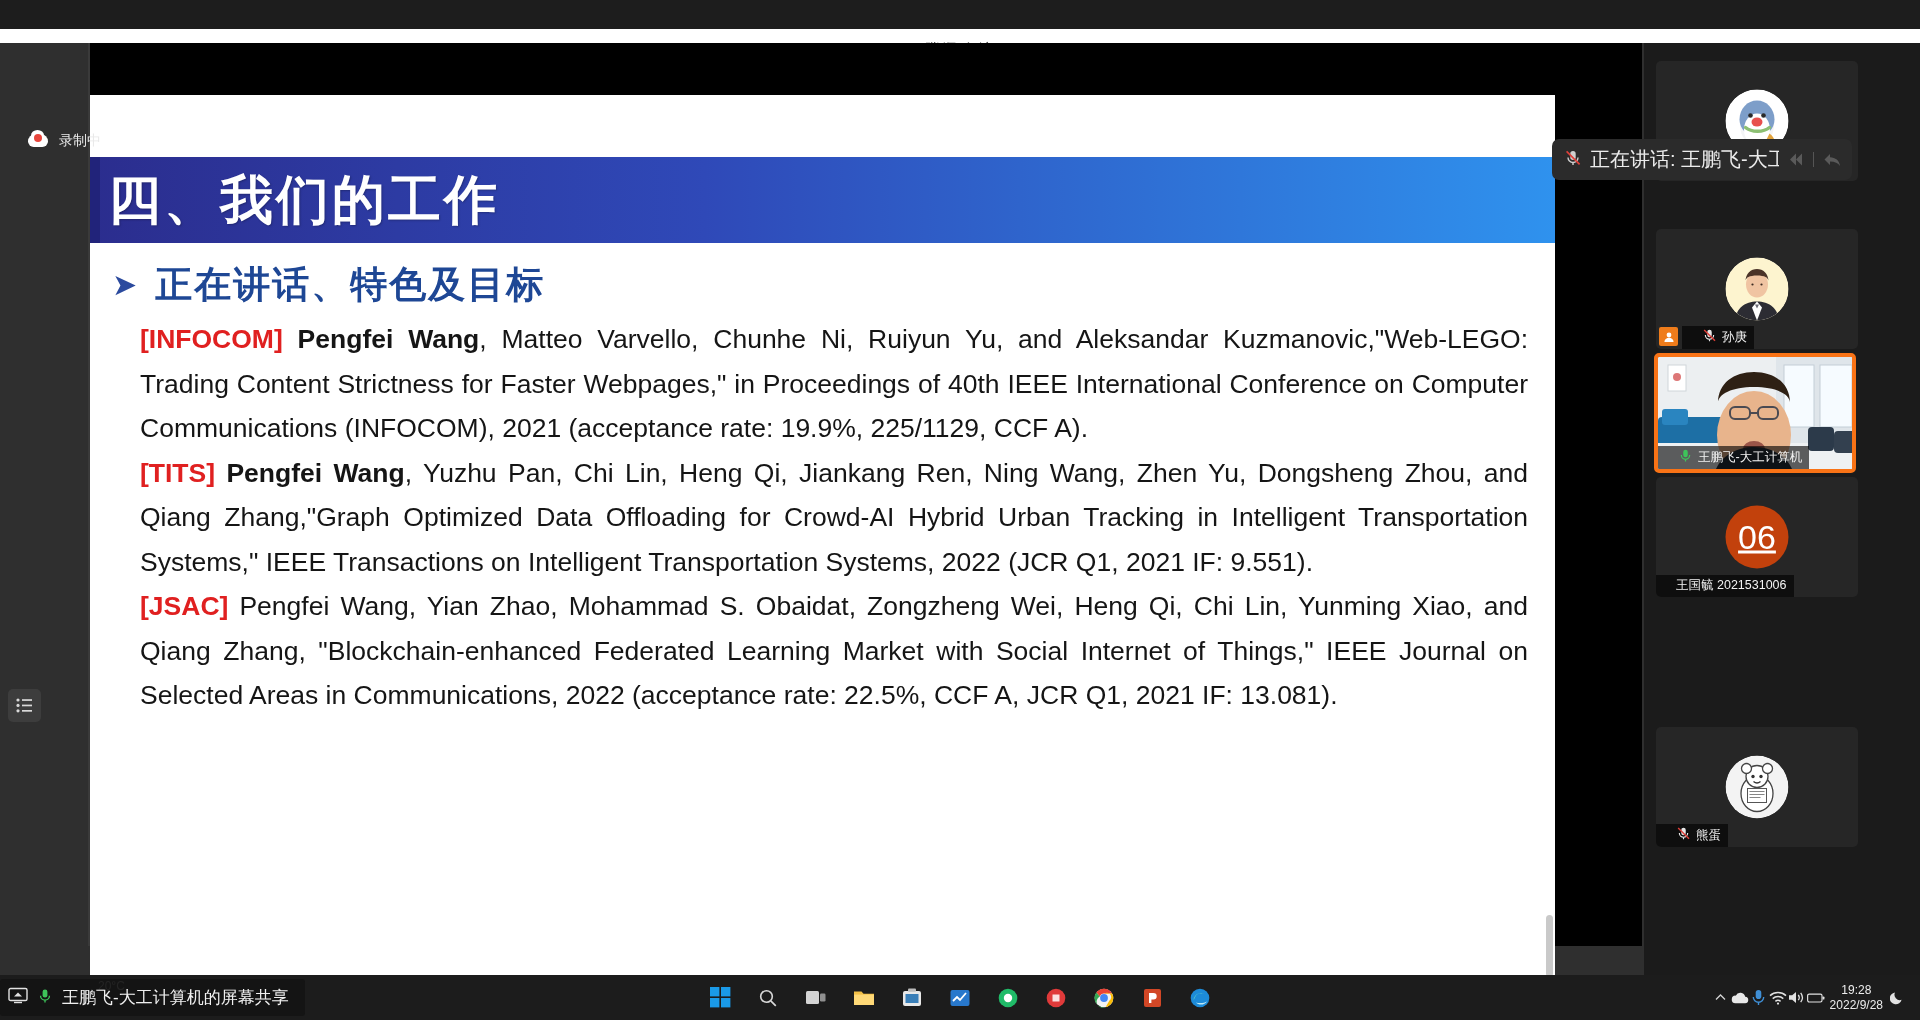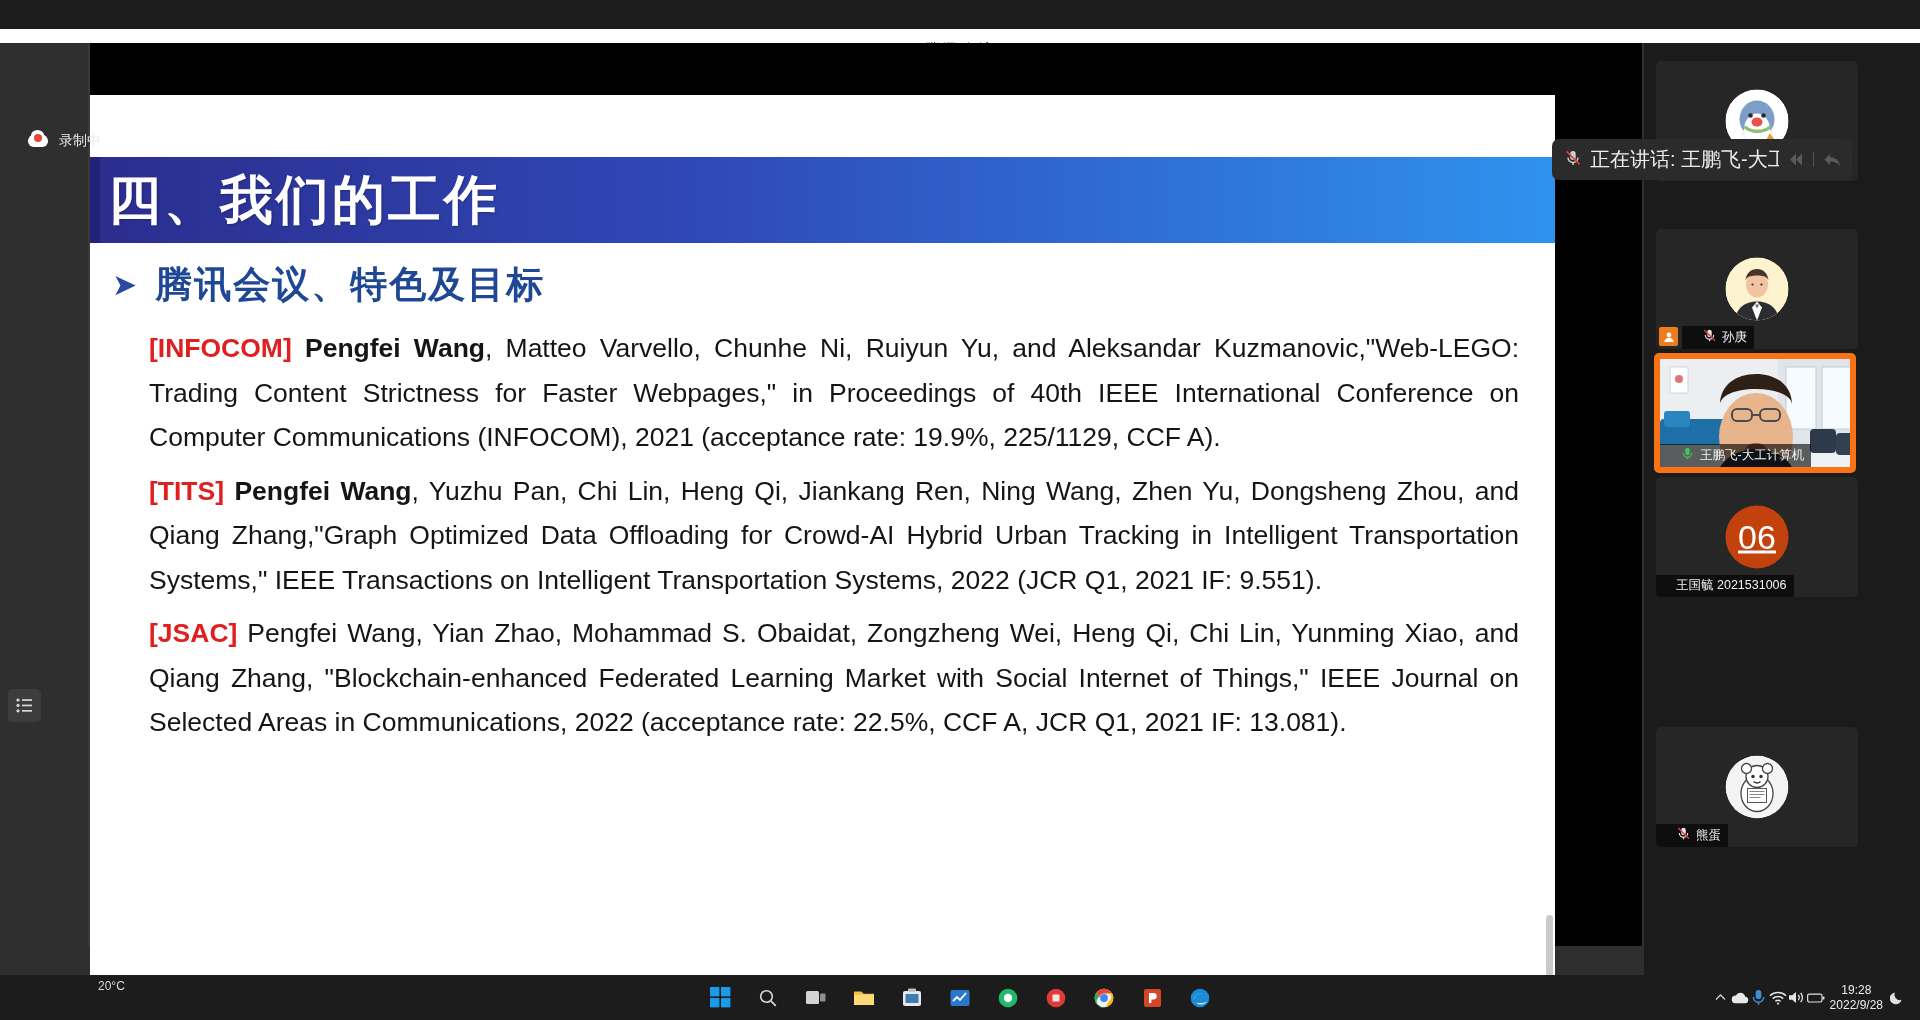--- a/index.html
+++ b/index.html
@@ -69,21 +69,21 @@
   .sub-bullet { color: #2b4a9e; font-size: 30px; line-height: 1; }
   .sub-text {
     font-size: 37px; font-weight: bold; color: #1e4795; letter-spacing: 2px;
   }
 
   .slide-body {
     position: absolute; left: 50px; top: 222px; width: 1388px;
     font-size: 26.5px; line-height: 44.5px; color: #151515;
     text-align: justify; text-justify: inter-word;
   }
-  .slide-body p { margin: 9px; }
+  .slide-body p { margin: 0; }
   .tag { color: #e02020; font-weight: bold; }
   .bold { font-weight: bold; }
 
   .slide-scrollbar {
     position: absolute; right: 2px; top: 820px; width: 7px; height: 62px;
     background: #c9c9c9; border-radius: 4px;
   }
 
   
   .recording {
@@ -128,21 +128,21 @@
     width: 63px; height: 63px; border-radius: 50%; overflow: hidden;
   }
   .tile-name {
     position: absolute; left: 0; bottom: 0;
     display: flex; align-items: center; gap: 5px;
     padding: 2px 7px 3px 20px;
     background: rgba(0,0,0,.62);
     color: #f2f2f2; font-size: 12.5px; white-space: nowrap;
     max-width: 100%;
   }
-  .tile.active { border: 6px solid #f97316; left: 10px; }
+  .tile.active { border: 4px solid #f97316; left: 10px; }
 
   
   .speaker-toast {
     position: absolute; left: -92px; top: 96px;
     height: 41px; width: 300px;
     background: #2b2b2b; border-radius: 7px;
     display: flex; align-items: center; gap: 8px;
     padding: 0 10px 0 12px;
   }
   .speaker-text { color: #ececec; font-size: 20px; white-space: nowrap; overflow: hidden; }
@@ -226,21 +226,21 @@
   <div class="share-border-left"></div>
   <div class="screenshare-frame"></div>
 
   <div class="slide">
     <div class="slide-banner"></div>
     <div class="slide-banner-accent"></div>
     <div class="slide-title">四、我们的工作</div>
 
     <div class="slide-sub">
       <span class="sub-bullet">➤</span>
-      <span class="sub-text">腾讯会议、特色及目标</span>
+      <span class="sub-text">正在讲话、特色及目标</span>
     </div>
 
     <div class="slide-body">
       <p>
         <span class="tag">[INFOCOM]</span><span>&nbsp;</span><span class="bold">Pengfei Wang</span><span>, Matteo Varvello, Chunhe Ni, Ruiyun Yu, and Aleksandar Kuzmanovic,"Web-LEGO: Trading Content Strictness for Faster Webpages," in Proceedings of 40th IEEE International Conference on Computer Communications (INFOCOM), 2021 (acceptance rate: 19.9%, 225/1129, CCF A).</span>
       </p>
       <p>
         <span class="tag">[TITS]</span><span>&nbsp;</span><span class="bold">Pengfei Wang</span><span>, Yuzhu Pan, Chi Lin, Heng Qi, Jiankang Ren, Ning Wang, Zhen Yu, Dongsheng Zhou, and Qiang Zhang,"Graph Optimized Data Offloading for Crowd-AI Hybrid Urban Tracking in Intelligent Transportation Systems," IEEE Transactions on Intelligent Transportation Systems, 2022 (JCR Q1, 2021 IF: 9.551).</span>
       </p>
       <p>
@@ -412,20 +412,37 @@
     </div>
   </div>
 </div>
 
 <div class="taskbar">
 
   <div class="weather">
     <span>20°C</span>
   </div>
 
+  <div class="share-pill">
+    <span>
+      <svg width="20" height="17" viewBox="0 0 20 17">
+        <rect x="1" y="1.5" width="18" height="12" rx="1.6" fill="none" stroke="#e2e2e2" stroke-width="1.4"></rect>
+        <path d="M6 15.5h8" stroke="#e2e2e2" stroke-width="1.4"></path>
+        <path d="M6 9.5l4-4 4 4" fill="#e2e2e2"></path>
+      </svg>
+    </span>
+    <span>
+      <svg width="16" height="18" viewBox="0 0 18 18">
+        <rect x="6.3" y="1.6" width="5.4" height="9.2" rx="2.7" fill="#3ec45a"></rect>
+        <path d="M4 8.6a5 5 0 0010 0" stroke="#3ec45a" stroke-width="1.5" fill="none"></path>
+        <path d="M9 13.7v2.6" stroke="#3ec45a" stroke-width="1.5"></path>
+      </svg>
+    </span>
+    <span class="share-pill-label">王鹏飞-大工计算机的屏幕共享</span>
+  </div>
 
   <div class="tb-center">
     <div class="tb-icon">
       <svg width="21" height="21" viewBox="0 0 21 21">
         <rect x="0" y="0" width="9.4" height="9.4" fill="#1a9ae8"></rect>
           <rect x="11" y="0" width="9.4" height="9.4" fill="#1a9ae8"></rect>
         <rect x="0" y="11" width="9.4" height="9.4" fill="#1a9ae8"></rect>
           <rect x="11" y="11" width="9.4" height="9.4" fill="#1a9ae8"></rect>
       </svg>
     </div>

